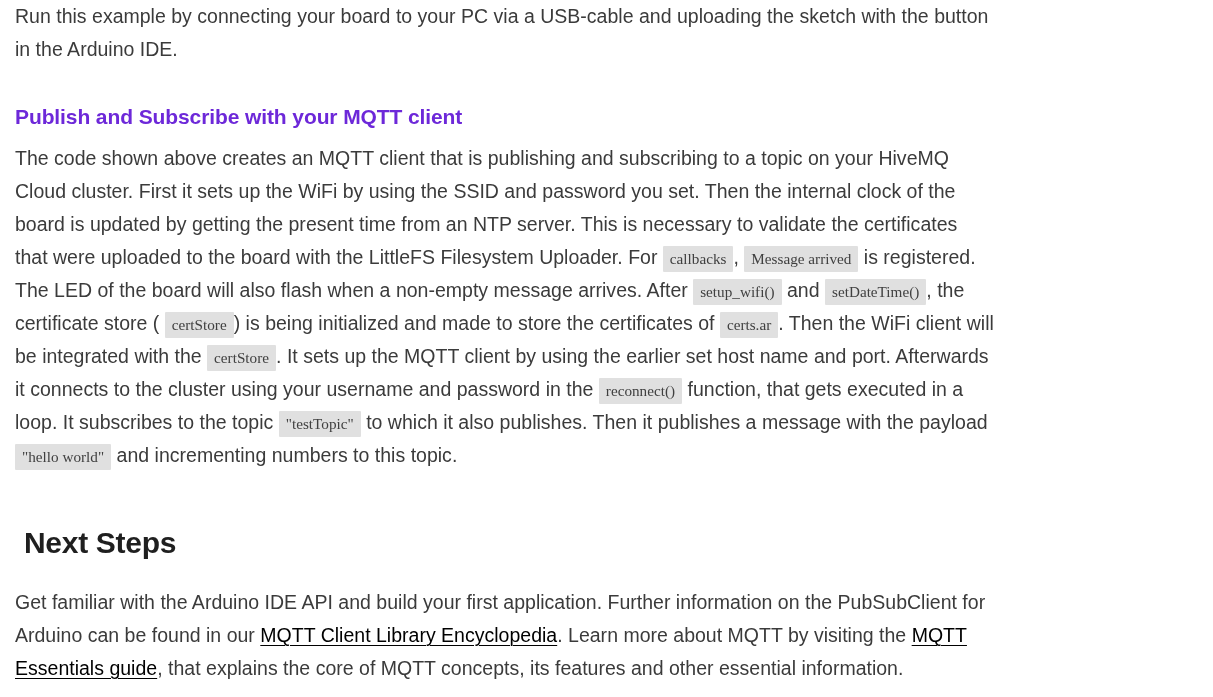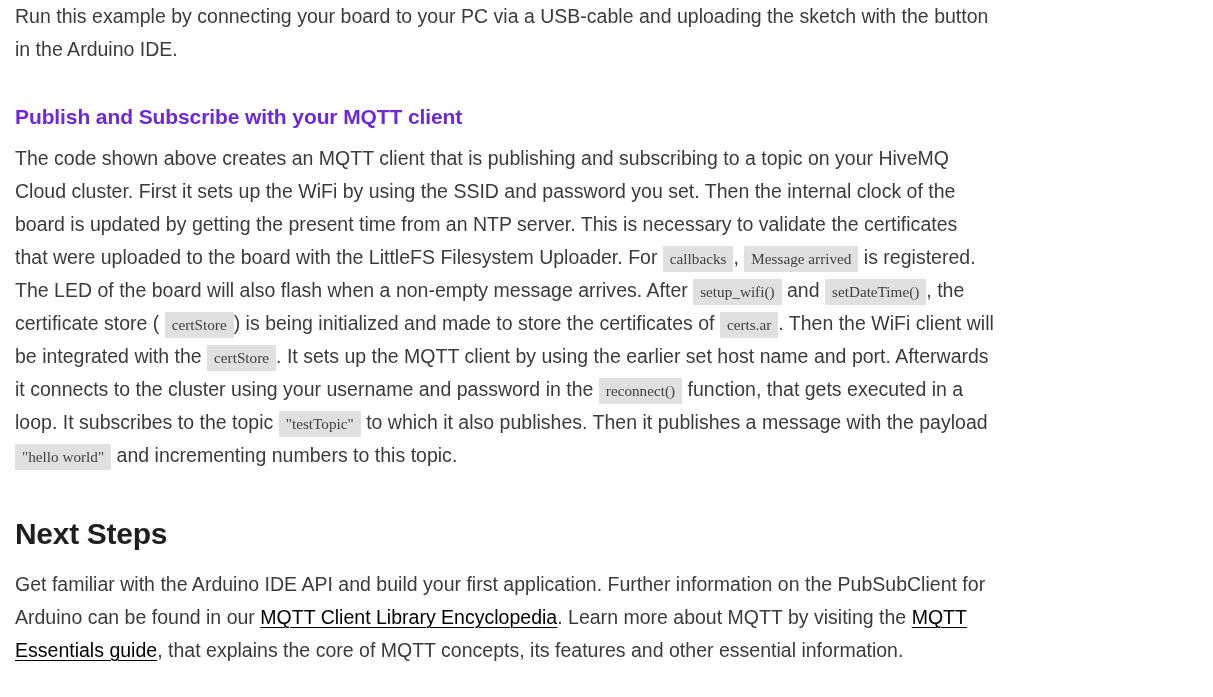--- a/index.html
+++ b/index.html
@@ -38,21 +38,21 @@
   h3.section-title {
     margin: 0;
     font-size: 21px;
     line-height: 26px;
     font-weight: 600;
     color: #6d28d9;
     letter-spacing: -0.1px;
   }
 
   h2.section-title-big {
-    margin: 0;
+    margin: 9px;
     font-size: 30px;
     line-height: 36px;
     font-weight: 700;
     color: #1f1f1f;
     letter-spacing: -0.3px;
   }
 
   code.inline-code {
     font-family: Liberation Serif, serif;
     font-size: 15.2px;

